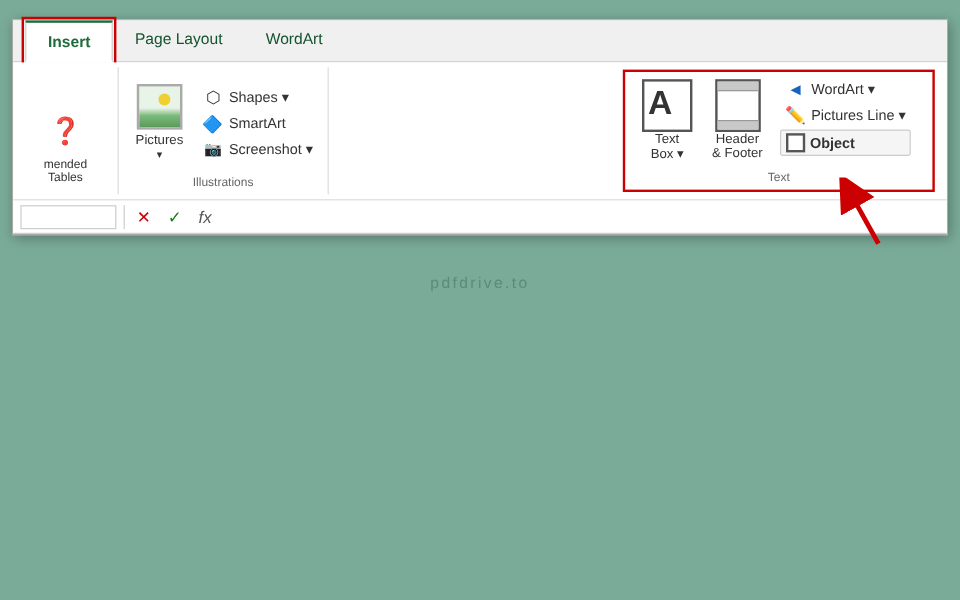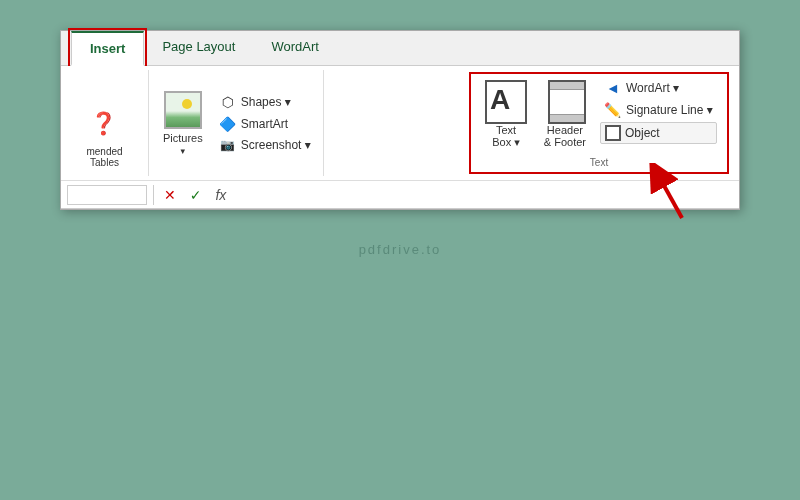--- a/index.html
+++ b/index.html
@@ -10,22 +10,22 @@
       font-family: 'Segoe UI', Arial, sans-serif;
       overflow: hidden;
       display: flex;
       flex-direction: column;
       align-items: center;
       justify-content: flex-start;
     }
 
     
     .excel-window {
-      width: 680px;
-      margin-top: 30px;
+      width: 780px;
+      margin-top: 16px;
       background: #fff;
       border: 1px solid #aaa;
       box-shadow: 2px 2px 10px rgba(0,0,0,0.3);
     }
 
     
     .ribbon-tabs {
       display: flex;
       background: #f0f0f0;
       border-bottom: 1px solid #ccc;
@@ -347,20 +347,21 @@
     
     .object-btn {
       display: flex;
       align-items: center;
       gap: 4px;
       cursor: pointer;
       padding: 2px 4px;
       border: 1px solid #ccc;
       border-radius: 2px;
       background: #f5f5f5;
+      font-weight: bold;
     }
 
     .object-icon-box {
       width: 16px;
       height: 16px;
       border: 2px solid #555;
       background: #fff;
     }
 
     .wordart-icon {
@@ -414,35 +415,36 @@
           <div class="ribbon-btn-small">
             <span class="small-icon">🔷</span>
             <span>SmartArt</span>
           </div>
           <div class="ribbon-btn-small">
             <span class="small-icon" style="font-size:12px;">📷</span>
             <span>Screenshot ▾</span>
           </div>
         </div>
       </div>
+      <div class="ribbon-group-label">Illustrations</div>
     </div>
 
     <div style="flex:1;"></div>
 
     <div class="text-group-highlighted" style="min-width:260px; position:relative;">
       <div class="text-group-top">
 
         <div class="ribbon-btn" style="min-width:50px;">
           <div class="icon-area">
             <div class="textbox-icon-big"></div>
           </div>
           <div class="btn-label">Text<br>Box ▾</div>
         </div>
 
-        <div class="ribbon-btn" style="min-width:55px;align-items:flex-end;">
+        <div class="ribbon-btn" style="min-width:55px;">
           <div class="icon-area">
             <div class="header-footer-icon">
               <div class="hf-top"></div>
               <div class="hf-mid">
                 <div>
                   <div class="hf-line"></div>
                   <div class="hf-line"></div>
                   <div class="hf-line"></div>
                 </div>
               </div>
@@ -452,21 +454,21 @@
           <div class="btn-label">Header<br>&amp; Footer</div>
         </div>
 
         <div class="text-group-right" style="padding-left:4px;">
           <div class="ribbon-btn-small">
             <span class="small-icon wordart-icon">◄</span>
             <span>WordArt ▾</span>
           </div>
           <div class="ribbon-btn-small">
             <span class="small-icon" style="color:#555;">✏️</span>
-            <span>Signature Line ▾</span>
+            <span>Pictures Line ▾</span>
           </div>
           <div class="ribbon-btn-small object-btn">
             <div class="object-icon-box"></div>
             <span>Object</span>
           </div>
         </div>
       </div>
       <div class="ribbon-group-label">Text</div>
 
       <div style="position:absolute; bottom:-55px; right:30px;">

